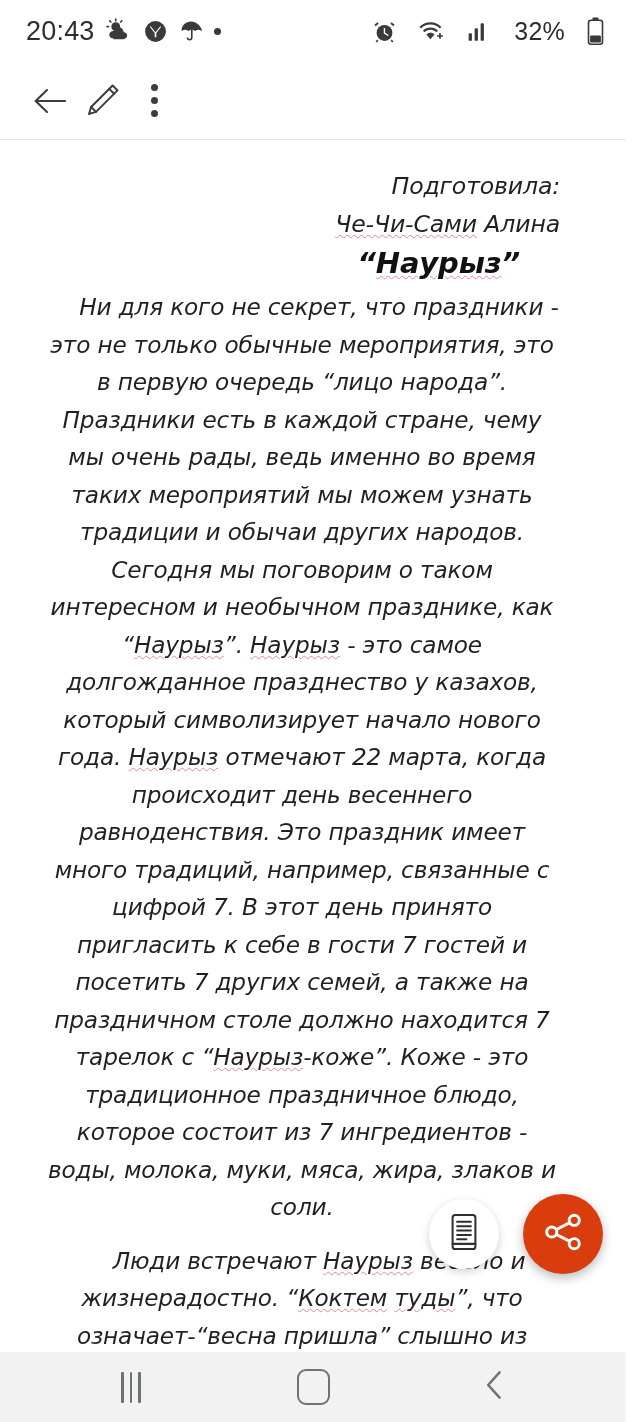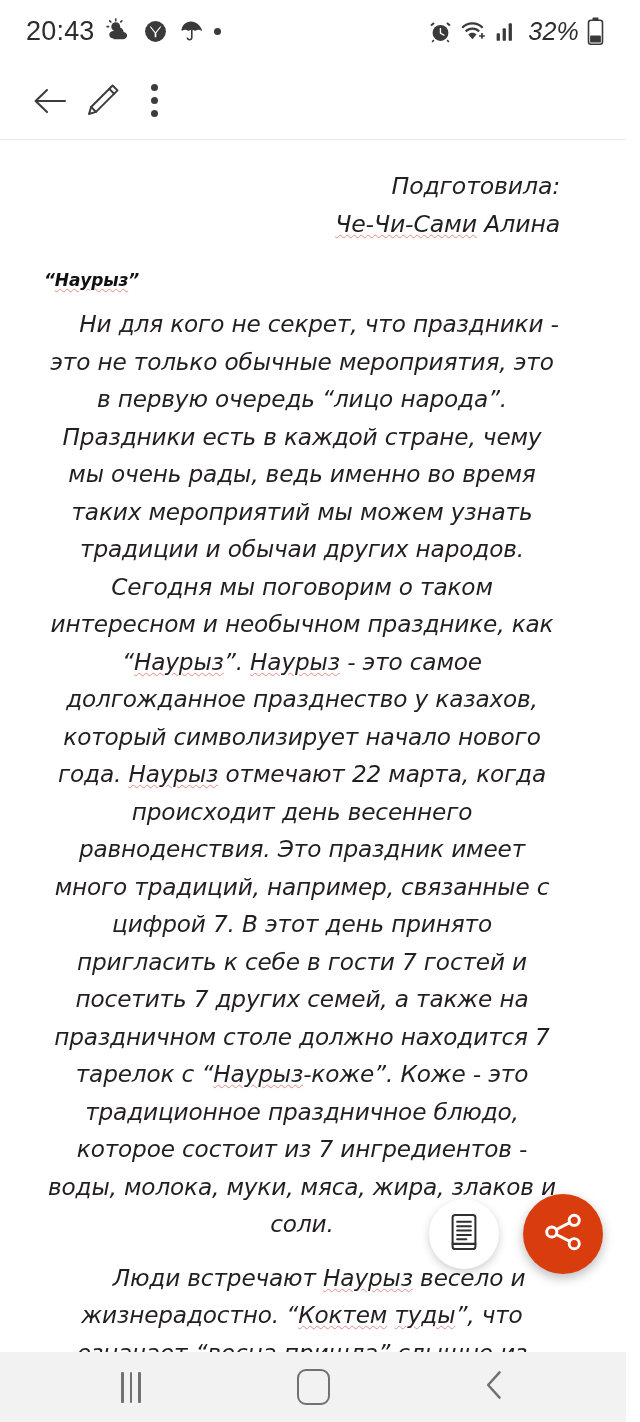--- a/index.html
+++ b/index.html
@@ -42,22 +42,21 @@
   }
   .status-clock {
     font-size: 27px;
     letter-spacing: 0.2px;
     color: #2d2d2d;
     font-family: "Liberation Sans", sans-serif;
   }
   .status-right {
     display: flex;
     align-items: center;
-    gap: 8px;
-    font-style: italic;
+    gap: 22px;
   }
   .battery-text {
     font-size: 25px;
     color: #2d2d2d;
     letter-spacing: 0.2px;
     margin-left: 2px;
   }
   .sicon { display: inline-flex; align-items: center; justify-content: center; }
   .dot-icon {
     width: 7px; height: 7px; border-radius: 50%;
@@ -119,27 +118,27 @@
   }
   .hdr-line {
     text-align: right;
     font-style: italic;
     font-weight: 400;
     font-size: 23.6px;
     line-height: 37.5px;
     color: #231f20;
   }
   .doc-title {
-    text-align: left;
+    text-align: right;
     font-weight: bold;
     font-style: italic;
-    font-size: 17px;
+    font-size: 29px;
     line-height: 40px;
     color: #111111;
-    margin-top: 17px;
+    margin-top: 0;
     margin-bottom: 5px;
     padding-right: 40px;
   }
   p.para {
     margin: 0 0 16px 0;
     text-indent: 34px;
     text-align: center;
   }
   p.para:last-child { margin-bottom: 0; }
 

